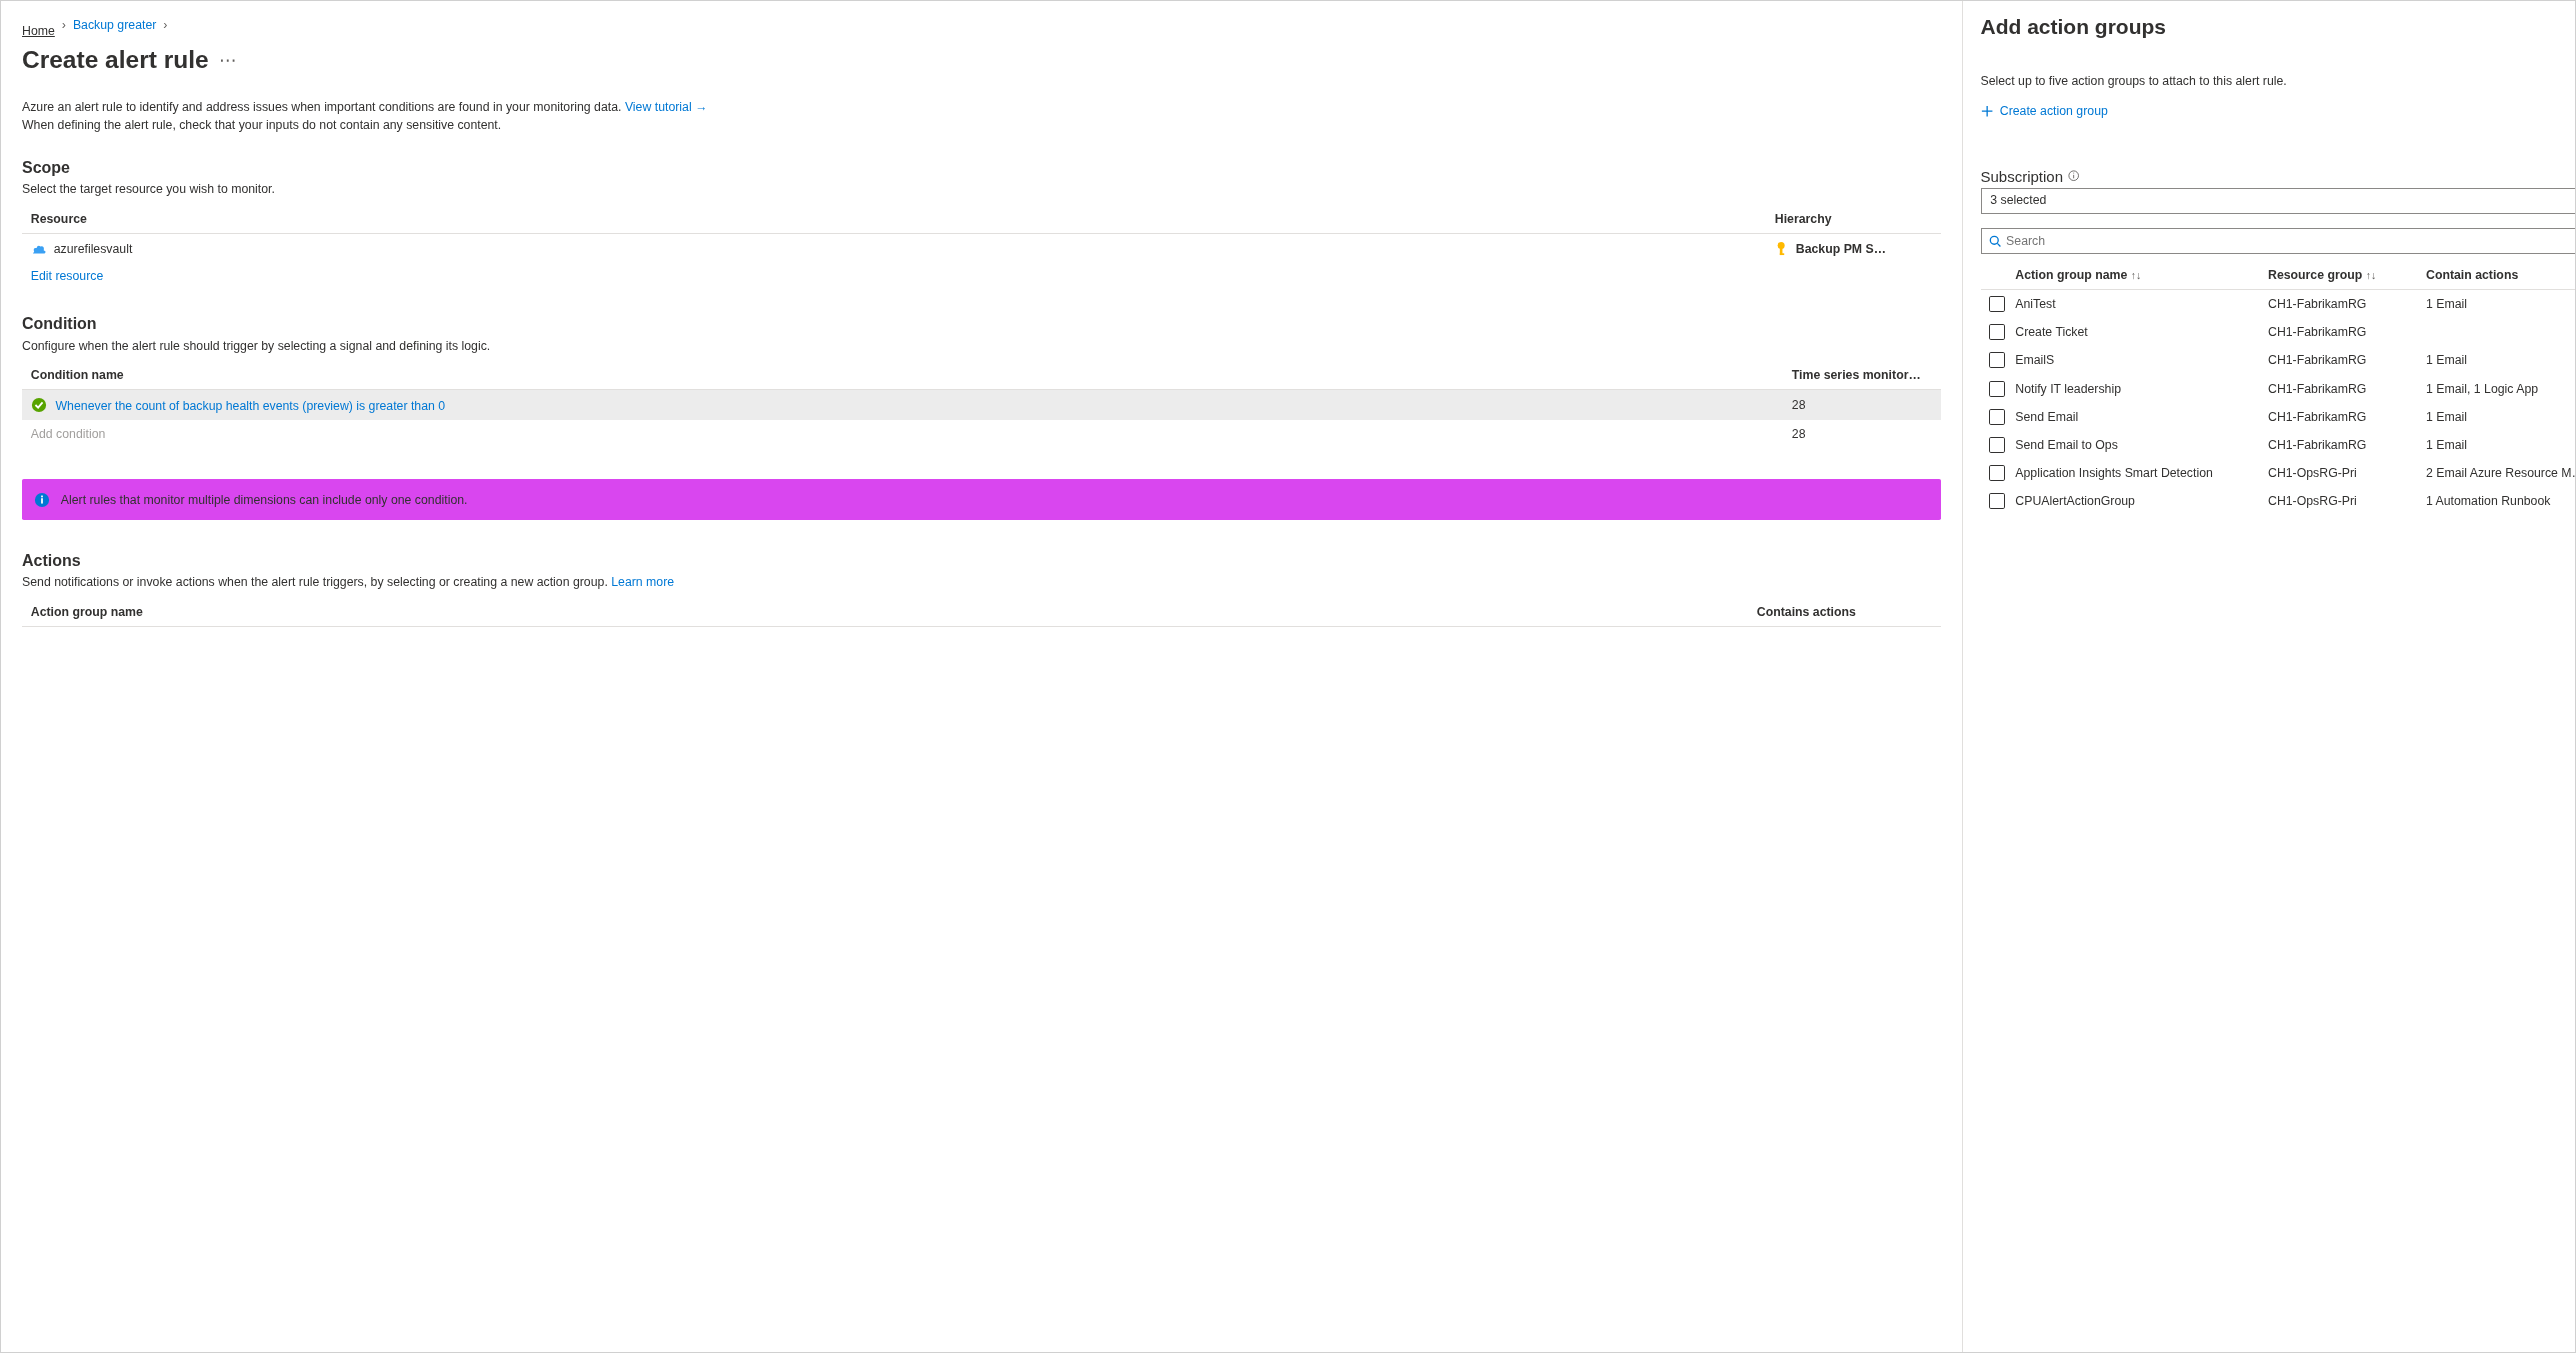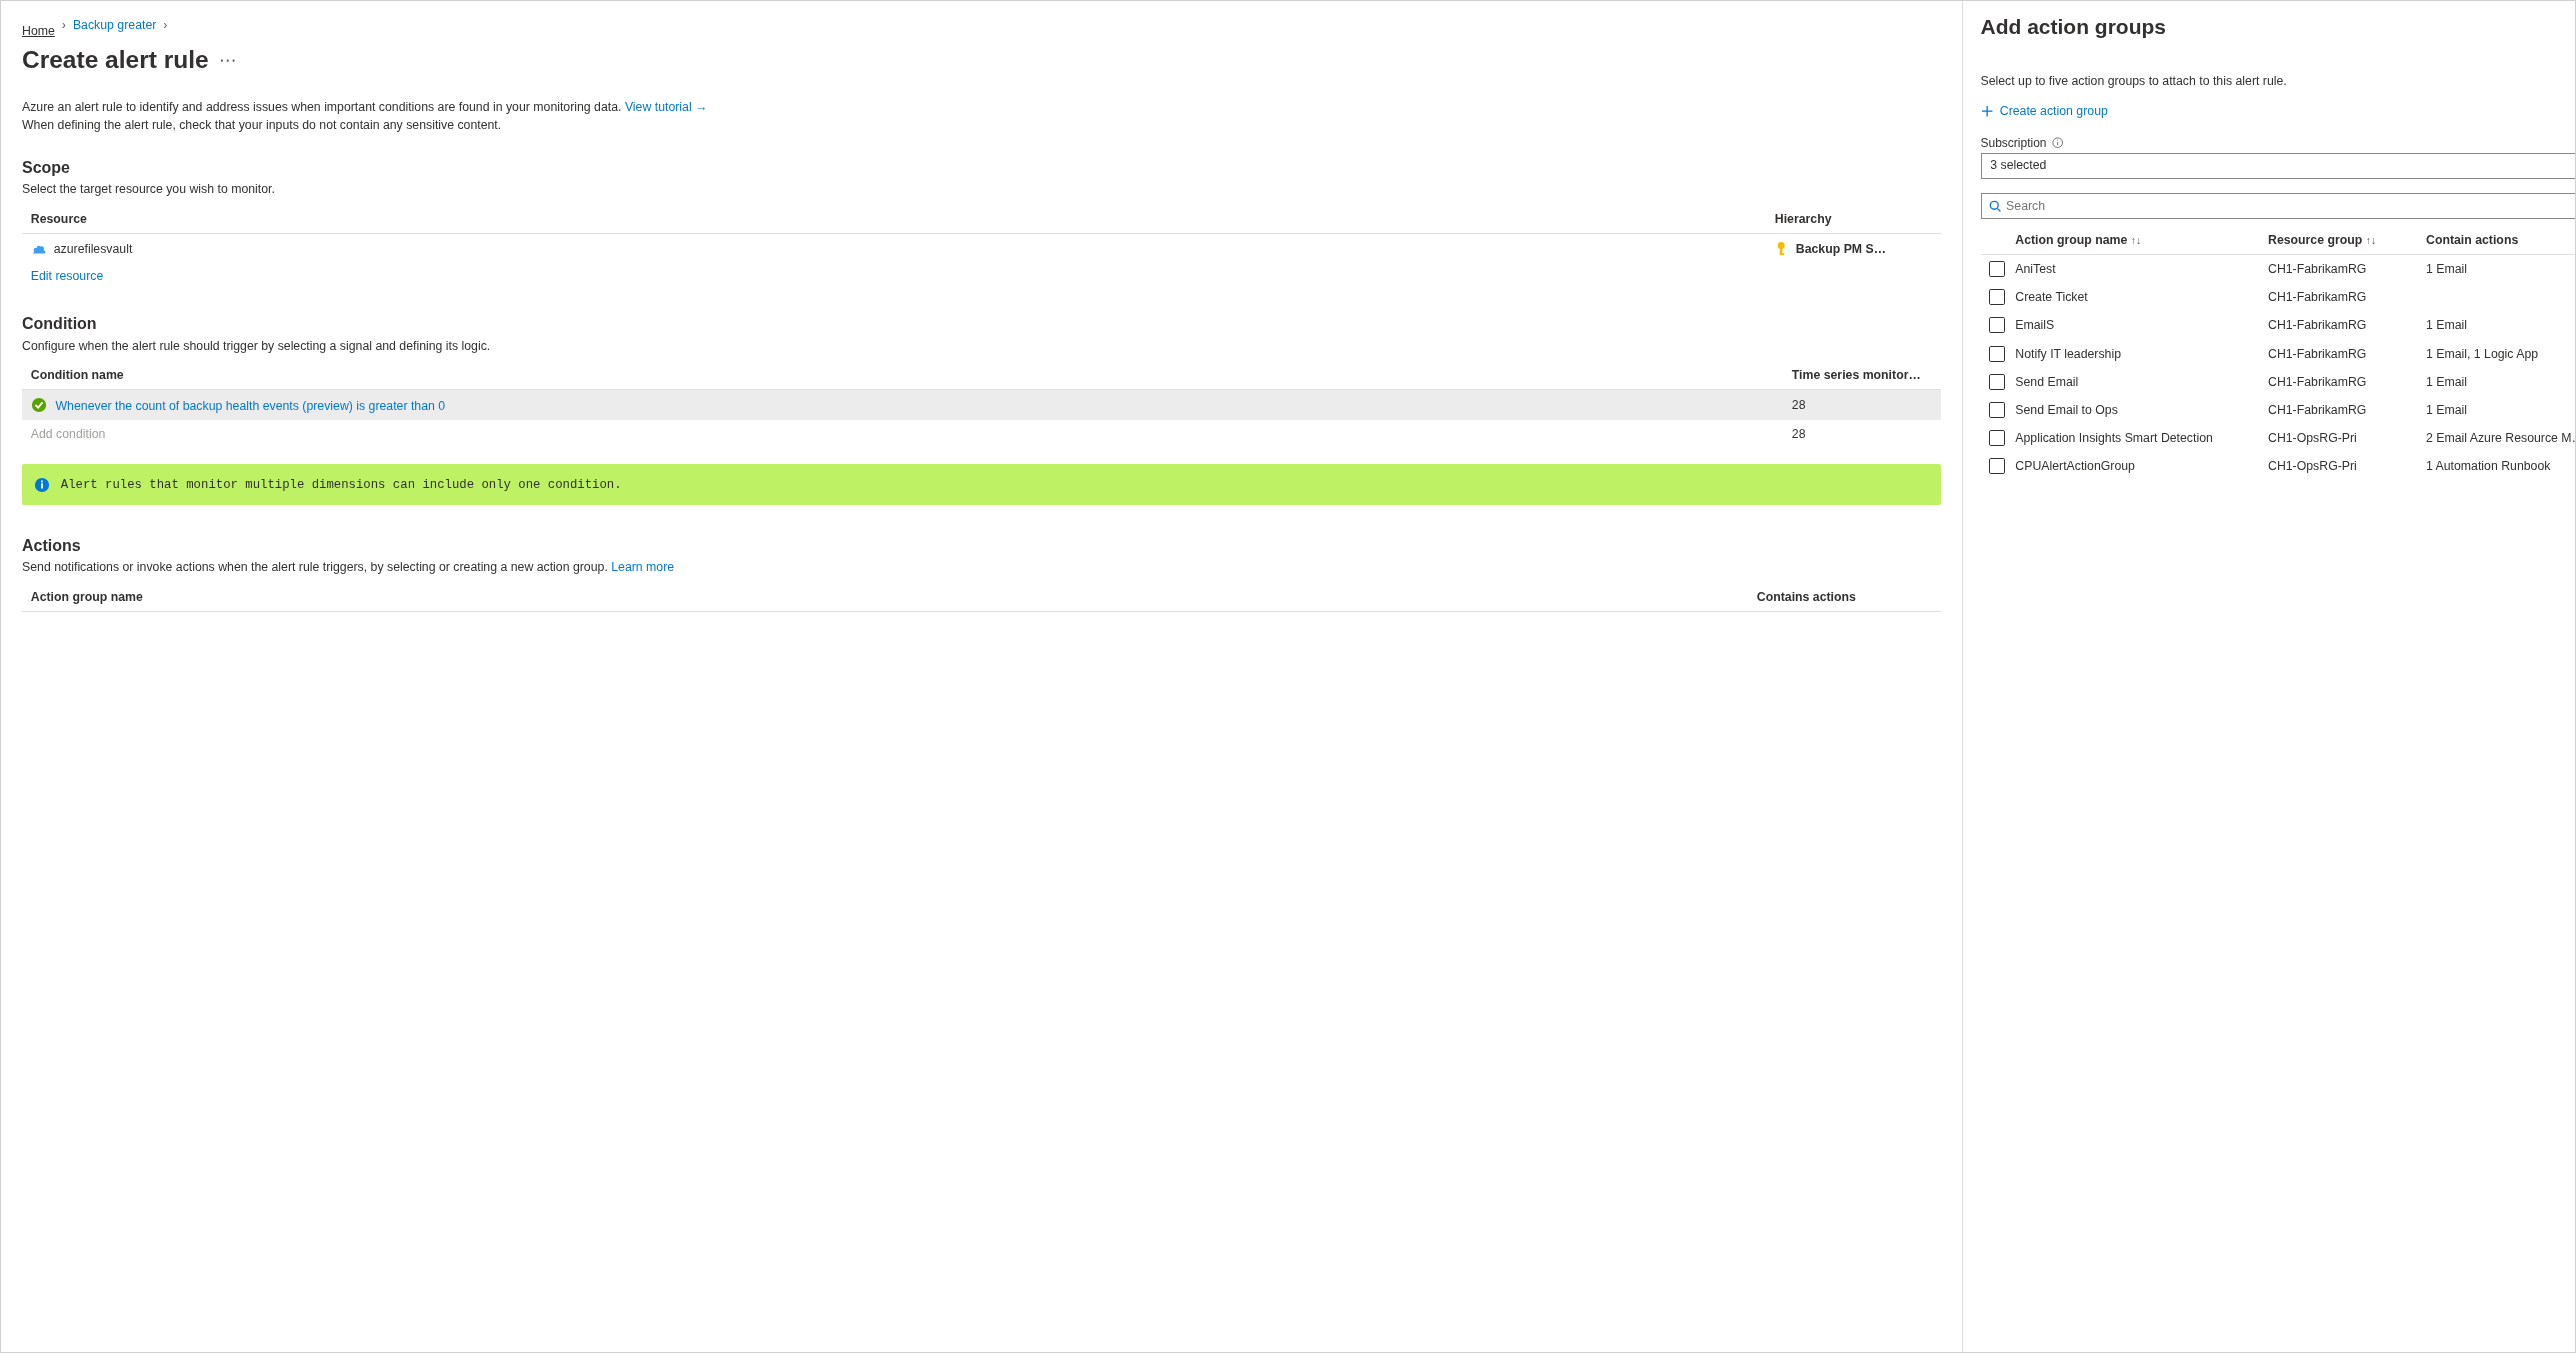--- a/index.html
+++ b/index.html
@@ -32,31 +32,31 @@
   .tbl .row-hl { background: #ececec; }
 
   .icon-vault { display: inline-block; width: 16px; height: 12.3px; margin-right: 3.5px; vertical-align: -1.8px; }
   .icon-key { display: inline-block; width: 12.3px; height: 16px; margin-right: 5.3px; vertical-align: -3.5px; }
   .icon-check { display: inline-block; width: 16px; height: 16px; margin-right: 5.3px; vertical-align: -3.5px; }
 
   .edit-link { color: #0078d4; display: inline-block; padding: 5.3px 8.8px 0 8.8px; cursor: pointer; }
 
   .actions-section, .condition-section, .scope-section { margin-bottom: 32px; }
 
-  .info-banner { background: #bef264; border-radius: 1.8px; padding: 12.3px 12.3px; display: flex; align-items: center; gap: 10.5px; margin-top: 16px; font-family: Liberation Mono, monospace; }
+  .info-banner { background: #d946ef; border-radius: 1.8px; padding: 12.3px 12.3px; display: flex; align-items: center; gap: 10.5px; margin-top: 31px; }
   .info-icon { width: 16px; height: 16px; flex: 0 0 auto; }
 
   .no-ag { font-style: italic; color: #605e5c; padding: 8.8px 8.8px; }
 
   
   .right-title { font-size: 21px; font-weight: 700; margin-bottom: 35px; }
   .right-desc { font-size: 12.3px; margin-bottom: 16px; }
   .create-ag-link { display: inline-flex; align-items: center; gap: 7px; color: #0078d4; cursor: pointer; margin-bottom: 17.5px; font-size: 12.3px; }
   .plus-icon { width: 12.3px; height: 12.3px; }
-  .field-label { font-size: 12px; display: flex; align-items: center; gap: 5.3px; margin-bottom: 3.5px; }
+  .field-label { font-size: 15px; display: flex; gap: 5.3px; margin-bottom: 3.5px; margin-top: 32px; }
   .info-small { width: 11.4px; height: 11.4px; }
 
   .select-box { width: 100%; border: 0.9px solid #8a8886; height: 26px; padding: 3.5px 8.8px; font-size: 12.3px; background: #fff; margin-bottom: 14px; border-right: none; }
   .search-box { width: 100%; border: 0.9px solid #8a8886; height: 26px; display: flex; align-items: center; padding: 0 7px; gap: 5.3px; margin-bottom: 7px; border-right: none; }
   .search-box input { border: none; outline: none; font-size: 12.3px; flex: 1; }
   .search-icon { width: 12.3px; height: 12.3px; color: #0078d4; }
 
   .ag-table { width: 100%; }
   .ag-head { display: flex; padding: 7px 0 7px 8.8px; font-weight: 600; border-bottom: 0.9px solid #e1dfdd; }
   .ag-row { display: flex; padding: 6.1px 0 6.1px 8.8px; align-items: center; }

